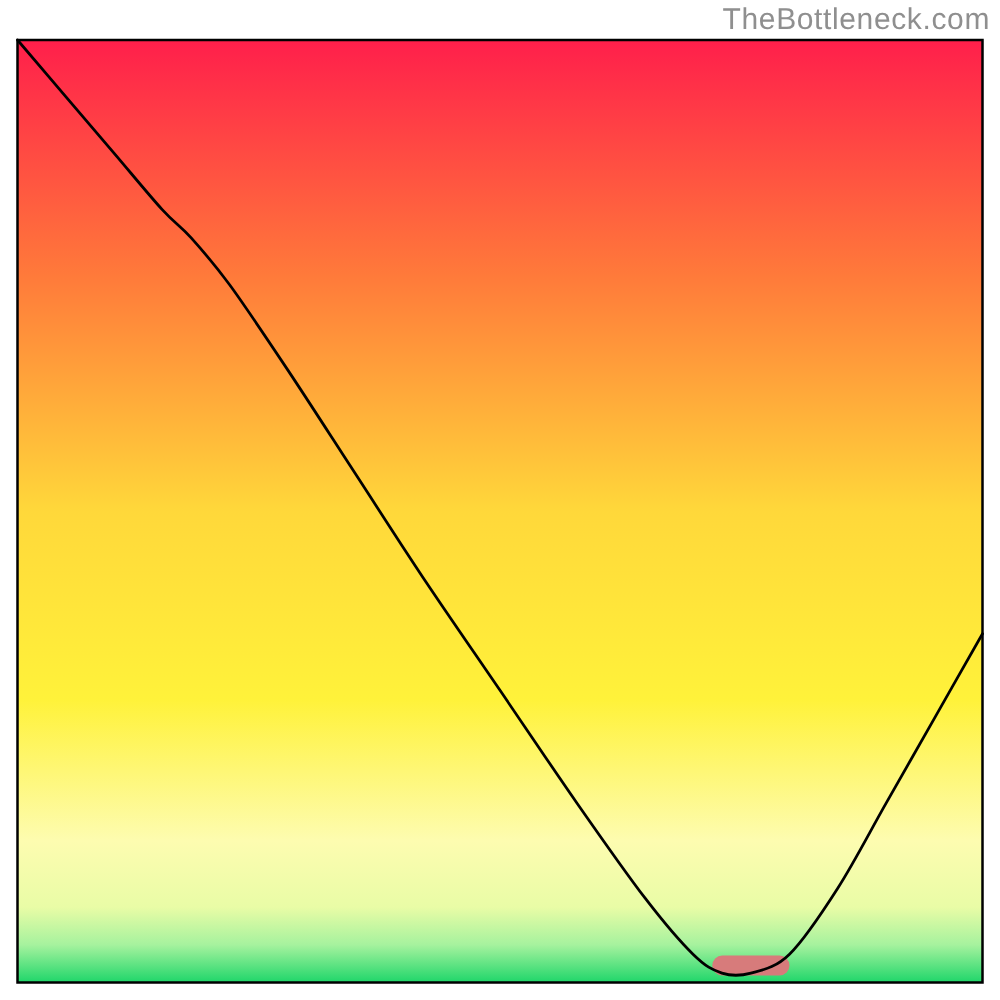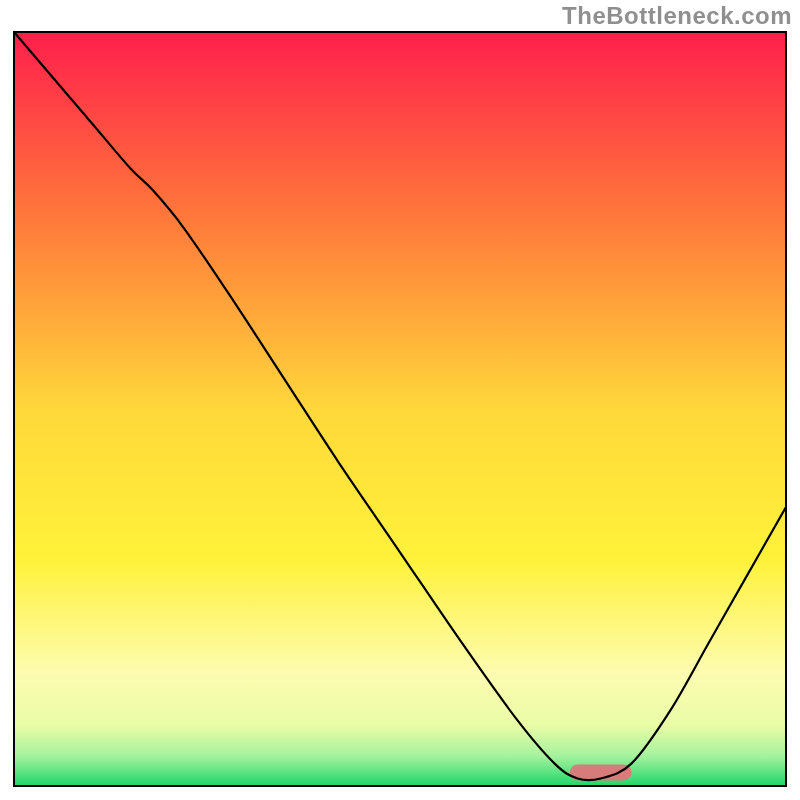--- a/index.html
+++ b/index.html
@@ -13,21 +13,21 @@
   .stage {
     position: relative;
     width: 800px;
     height: 800px;
   }
   .watermark {
     position: absolute;
     top: 2px;
     right: 8px;
     font-size: 24px;
-    font-weight: bold;
+    font-weight: normal;
     color: #8f8f8f;
     letter-spacing: 0.5px;
     z-index: 10;
     user-select: none;
   }
   svg.plot {
     position: absolute;
     left: 0;
     top: 0;
   }

